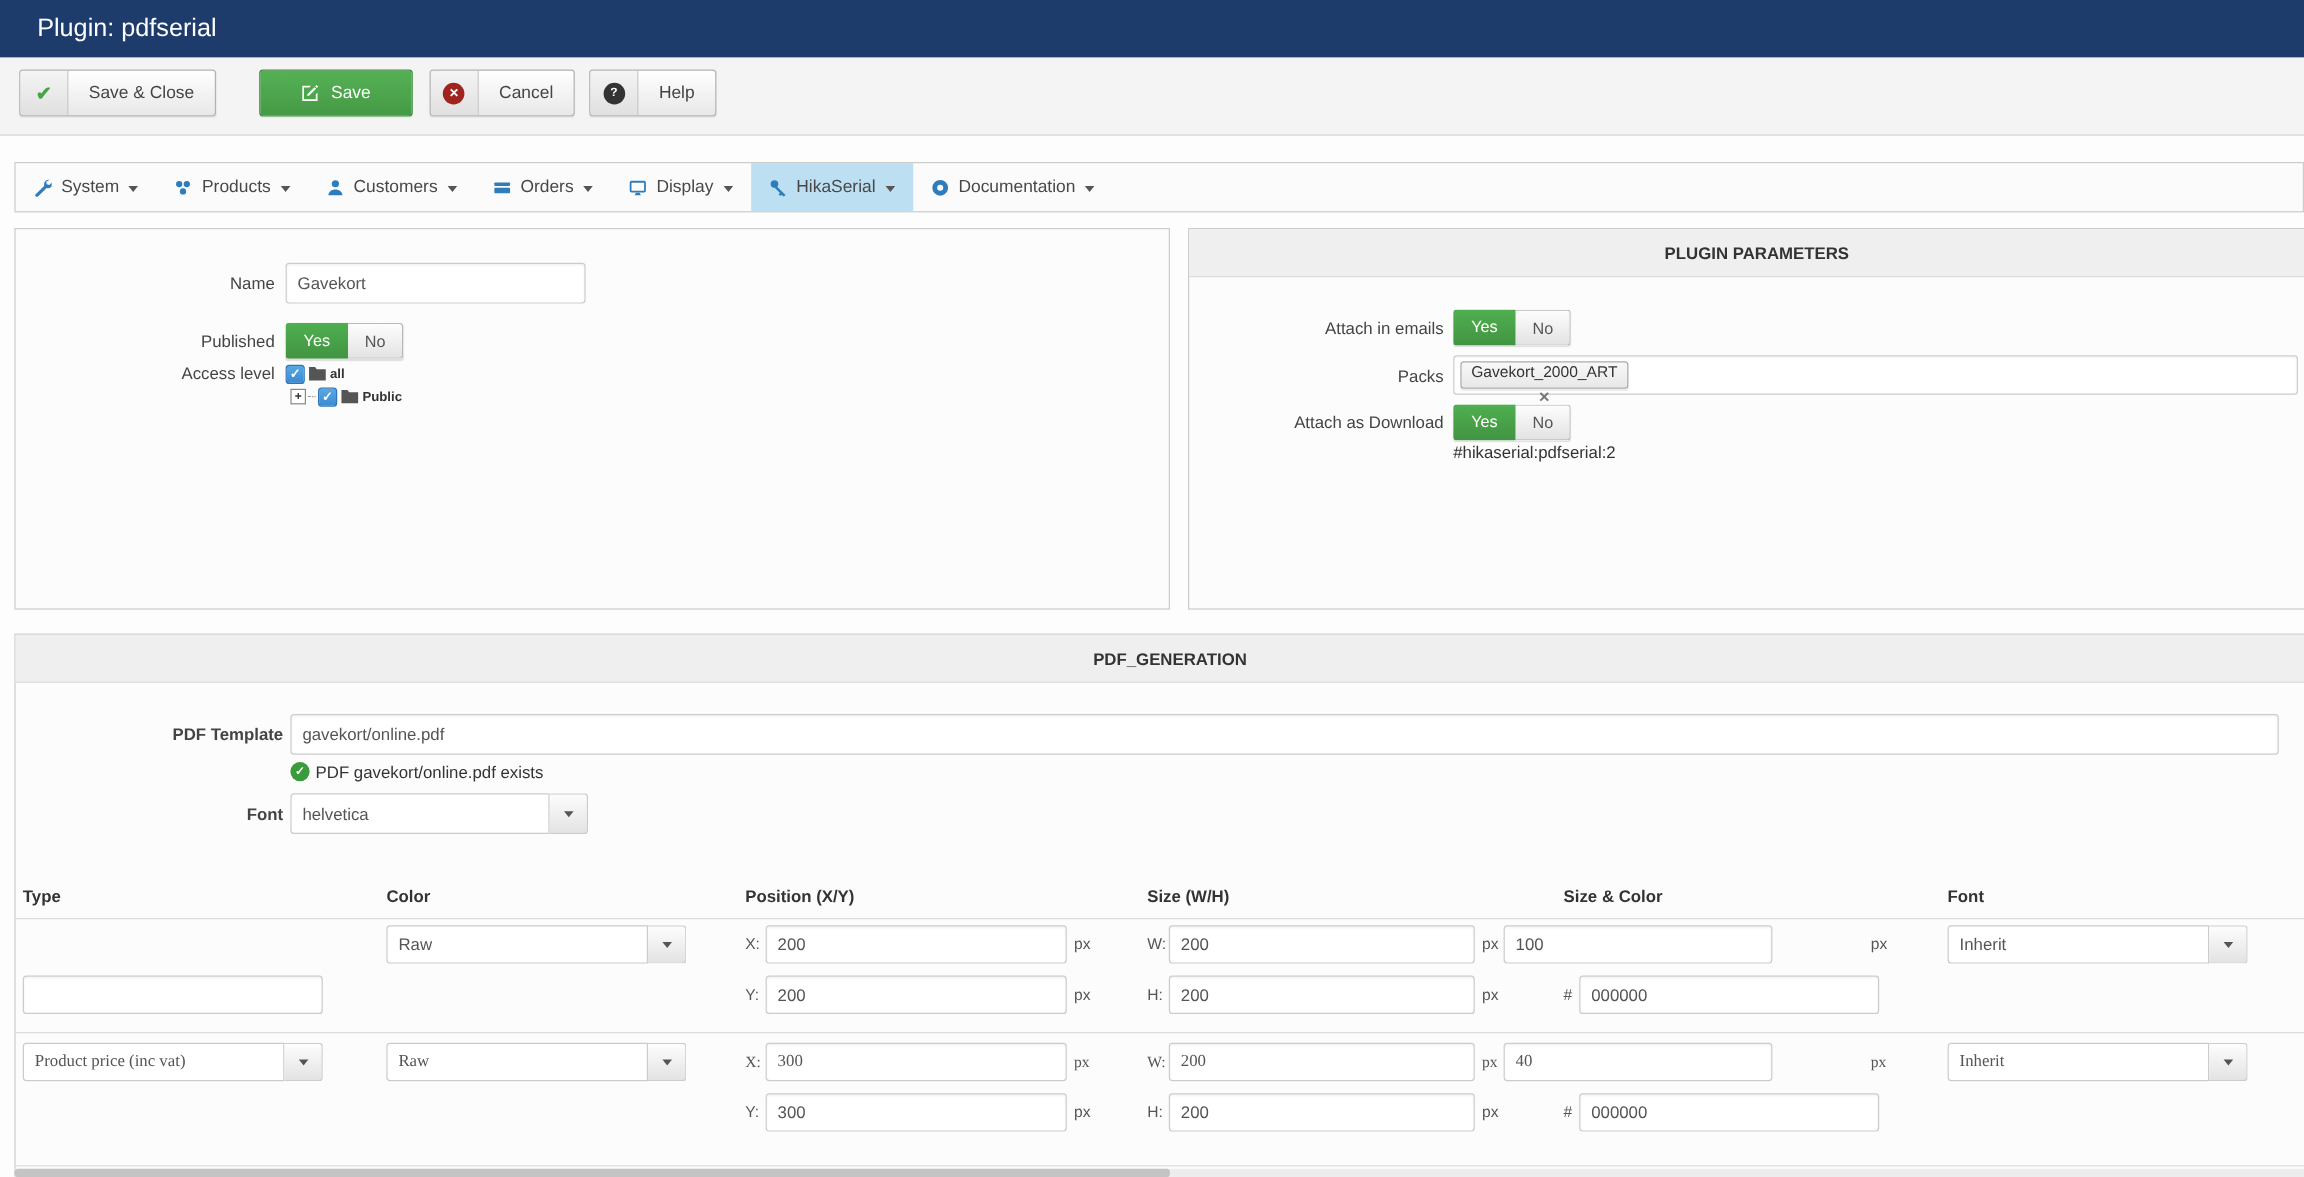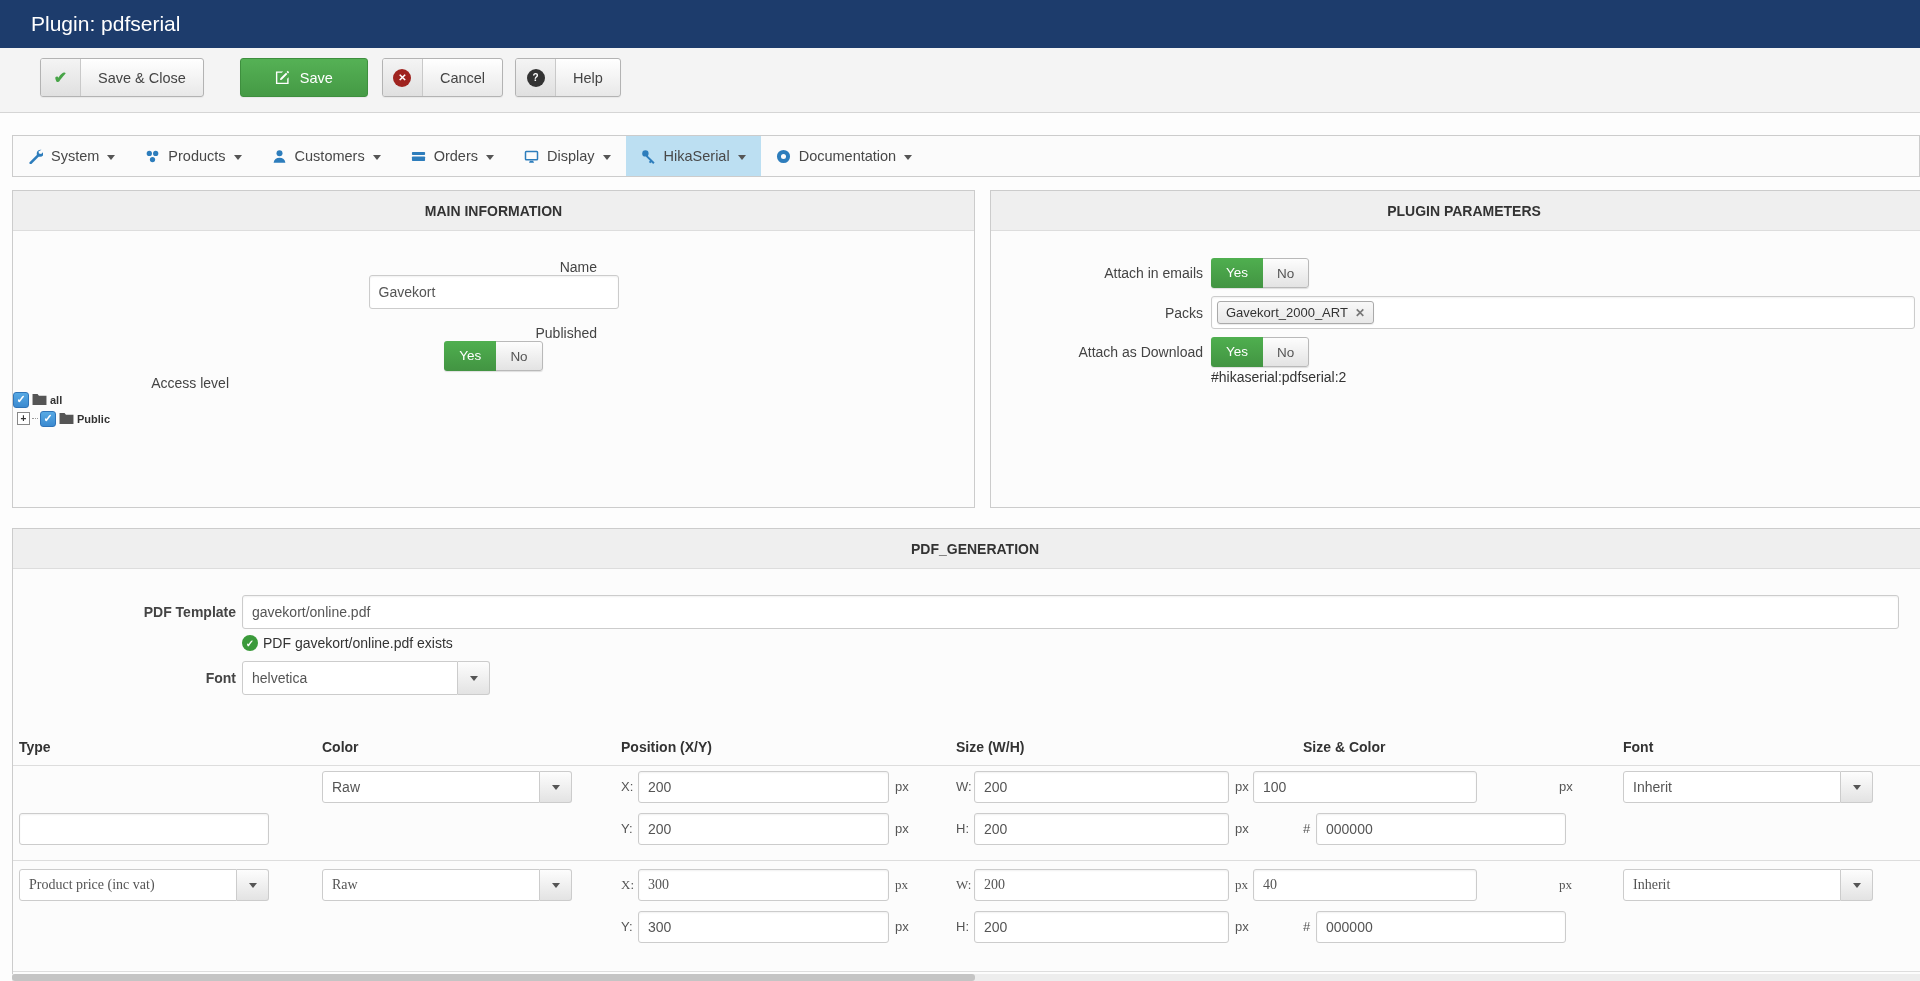--- a/index.html
+++ b/index.html
@@ -5,21 +5,21 @@
   * { box-sizing: border-box; margin: 0; padding: 0; }
   html,body { width:1920px; height:981px; overflow:hidden; }
   body { font-family:"Liberation Sans", sans-serif; background:#fdfdfd; position:relative; color:#444; }
 
   
   .titlebar { position:absolute; left:0; top:0; width:1920px; height:48px; background:#1d3c6c; }
   .titlebar h1 { position:absolute; left:31px; top:0; line-height:48px; font-size:21px; font-weight:400; color:#fff; }
 
   
   .toolbar { position:absolute; left:0; top:48px; width:1920px; height:65px; background:#f4f4f4; border-bottom:1px solid #d5d5d5; }
-  .tbtns { position:absolute; left:16px; top:10px; display:flex; align-items:center;margin-left:24px; }
+  .tbtns { position:absolute; left:16px; top:10px; display:flex; align-items:center; }
   .tbtn { display:flex; align-items:stretch; height:39px; border:1px solid #b3b3b3; border-radius:3px; background:linear-gradient(#ffffff,#e8e8e8); cursor:pointer; overflow:hidden; box-shadow:0 1px 1px rgba(0,0,0,.05); }
   .tbtn .iseg { display:flex; align-items:center; justify-content:center; width:40px; background:linear-gradient(#f4f4f4,#e0e0e0); border-right:1px solid #c9c9c9; }
   .tbtn .lseg { display:flex; align-items:center; padding:0 17px; font-size:14.5px; color:#444; }
   .tbtn.green { background:linear-gradient(#55b155,#459a45); border-color:#3e8f3e; }
   .tbtn.green .lseg { color:#fff; padding:0 34px 0 10px; }
   .tbtn.green .iseg2 { display:flex; align-items:center; padding-left:34px; }
   .ico-check { color:#47a447; font-size:16px; font-weight:bold; }
   .circ { width:18px; height:18px; border-radius:50%; display:flex; align-items:center; justify-content:center; color:#fff; font-size:10px; font-weight:bold; }
   .circ.red { background:#9f231f; }
   .circ.dark { background:#333; }
@@ -44,35 +44,35 @@
   .toggle .on  { background:linear-gradient(#4faf4f,#429442); color:#fff; padding:0 15px; line-height:30px; font-size:13.5px; }
   .toggle .off { background:linear-gradient(#fdfdfd,#e3e3e3); color:#555; padding:0 14px; line-height:30px; font-size:13.5px; border:1px solid #b9b9b9; border-left:none; border-radius:0 3px 3px 0; }
   .sel { display:flex; height:32px; cursor:pointer; }
   .sel .stx { flex:1; border:1px solid #ccc; border-radius:3px 0 0 3px; background:#fff; line-height:30px; padding:0 9px; font-size:14px; color:#555; white-space:nowrap; overflow:hidden; }
   .sel .sbt { width:32px; border:1px solid #ccc; border-left:none; border-radius:0 3px 3px 0; background:linear-gradient(#fdfdfd,#e3e3e3); display:flex; align-items:center; justify-content:center; }
   .sel .sbt .caret { border-top-color:#555; margin-top:0; }
 
   
   .p-main { left:12px; top:190px; width:963px; height:318px; }
   .p-main .body { padding-top:28px; }
-  .p-main .frow { margin:0 0 16px 0;flex-direction:column; }
+  .p-main .frow { margin:0 0 16px 0; }
   .p-main .flabel { width:216px; margin-right:9px; }
   .tree { font-size:11px; color:#333; }
   .tline { display:flex; align-items:center; height:17px;font-weight:bold; }
   .cbx { width:16px; height:16px; border-radius:3px; border:1px solid #2f74b8; background:linear-gradient(#57a9e4,#3b8ad0); color:#fff; font-size:11px; font-weight:bold; display:flex; align-items:center; justify-content:center; margin-right:3px; cursor:pointer; }
   .expander { width:13px; height:13px; border:1px solid #888; background:#fff; color:#333; font-size:10px; line-height:11px; text-align:center; margin-right:2px; cursor:pointer; }
   .dotline { width:6px; border-top:1px dotted #999; margin-right:2px; }
 
   
   .p-params { left:990px; top:190px; width:948px; height:318px; }
   .p-params .body { padding-top:27px; }
   .p-params .flabel { width:212px; margin-right:8px; }
   .p-params .frow { margin-bottom:8px; }
   .packs-box { width:704px; height:33px; border:1px solid #ccc; border-radius:3px; background:#fff; box-shadow:inset 0 1px 2px rgba(0,0,0,.06); display:flex; align-items:center; padding:0 5px; }
-  .chip { display:inline-flex; align-items:center; gap:7px; height:23px; border:1px solid #aaa; border-radius:3px; background:linear-gradient(#f8f8f8,#e8e8e8); padding:0 8px; font-size:13px; color:#333; box-shadow:0 1px 1px rgba(0,0,0,.08); }
+  .chip { display:inline-flex; align-items:center; gap:7px; height:23px; border:1px solid #aaa; border-radius:3px; background:linear-gradient(#f8f8f8,#e8e8e8); padding:0 8px; font-size:13px; color:#333; box-shadow:0 1px 1px rgba(0,0,0,.08);flex-direction:column; }
   .chip .x { color:#777; font-size:12px; font-weight:bold; cursor:pointer; }
   .hashref { font-size:14px; color:#333; margin-left:220px; margin-top:2px; }
 
   
   .p-pdf { left:12px; top:528px; width:1926px; height:470px; }
   .p-pdf .body { position:relative; padding-top:26px; }
   .p-pdf .flabel { width:223px; margin-right:6px; font-weight:bold; }
   .tpl-input { width:1657px; height:34px; }
   .exists { display:flex; align-items:center; gap:5px; margin:6px 0 0 229px; font-size:14px; color:#333; }
   .okcirc { width:16px; height:16px; border-radius:50%; background:#3b9a3b; color:#fff; font-size:10px; font-weight:bold; display:flex; align-items:center; justify-content:center; }
@@ -193,21 +193,20 @@
   <div class="mitem">
     <svg width="15" height="15" viewBox="0 0 16 16" fill="#2d7dbc">
         <path fill-rule="evenodd" d="M8 1a7 7 0 1 1 0 14A7 7 0 0 1 8 1zm0 4.3a2.7 2.7 0 1 0 0 5.4 2.7 2.7 0 0 0 0-5.4z"></path>
       </svg>
     <span>Documentation</span>
     <span class="caret"></span>
   </div>
 </div>
 
 <div class="panel p-main">
-  <div class="panel-h">MAIN INFORMATION</div>
   <div class="body">
     <div class="frow">
       <span class="flabel">Name</span>
       <input class="inp" style="width: 250px; height: 34px;" value="Gavekort">
     </div>
     <div class="frow" style="margin-bottom:4px;">
       <span class="flabel">Published</span>
       <span class="toggle">
         <span class="on">Yes</span>
         <span class="off">No</span>

